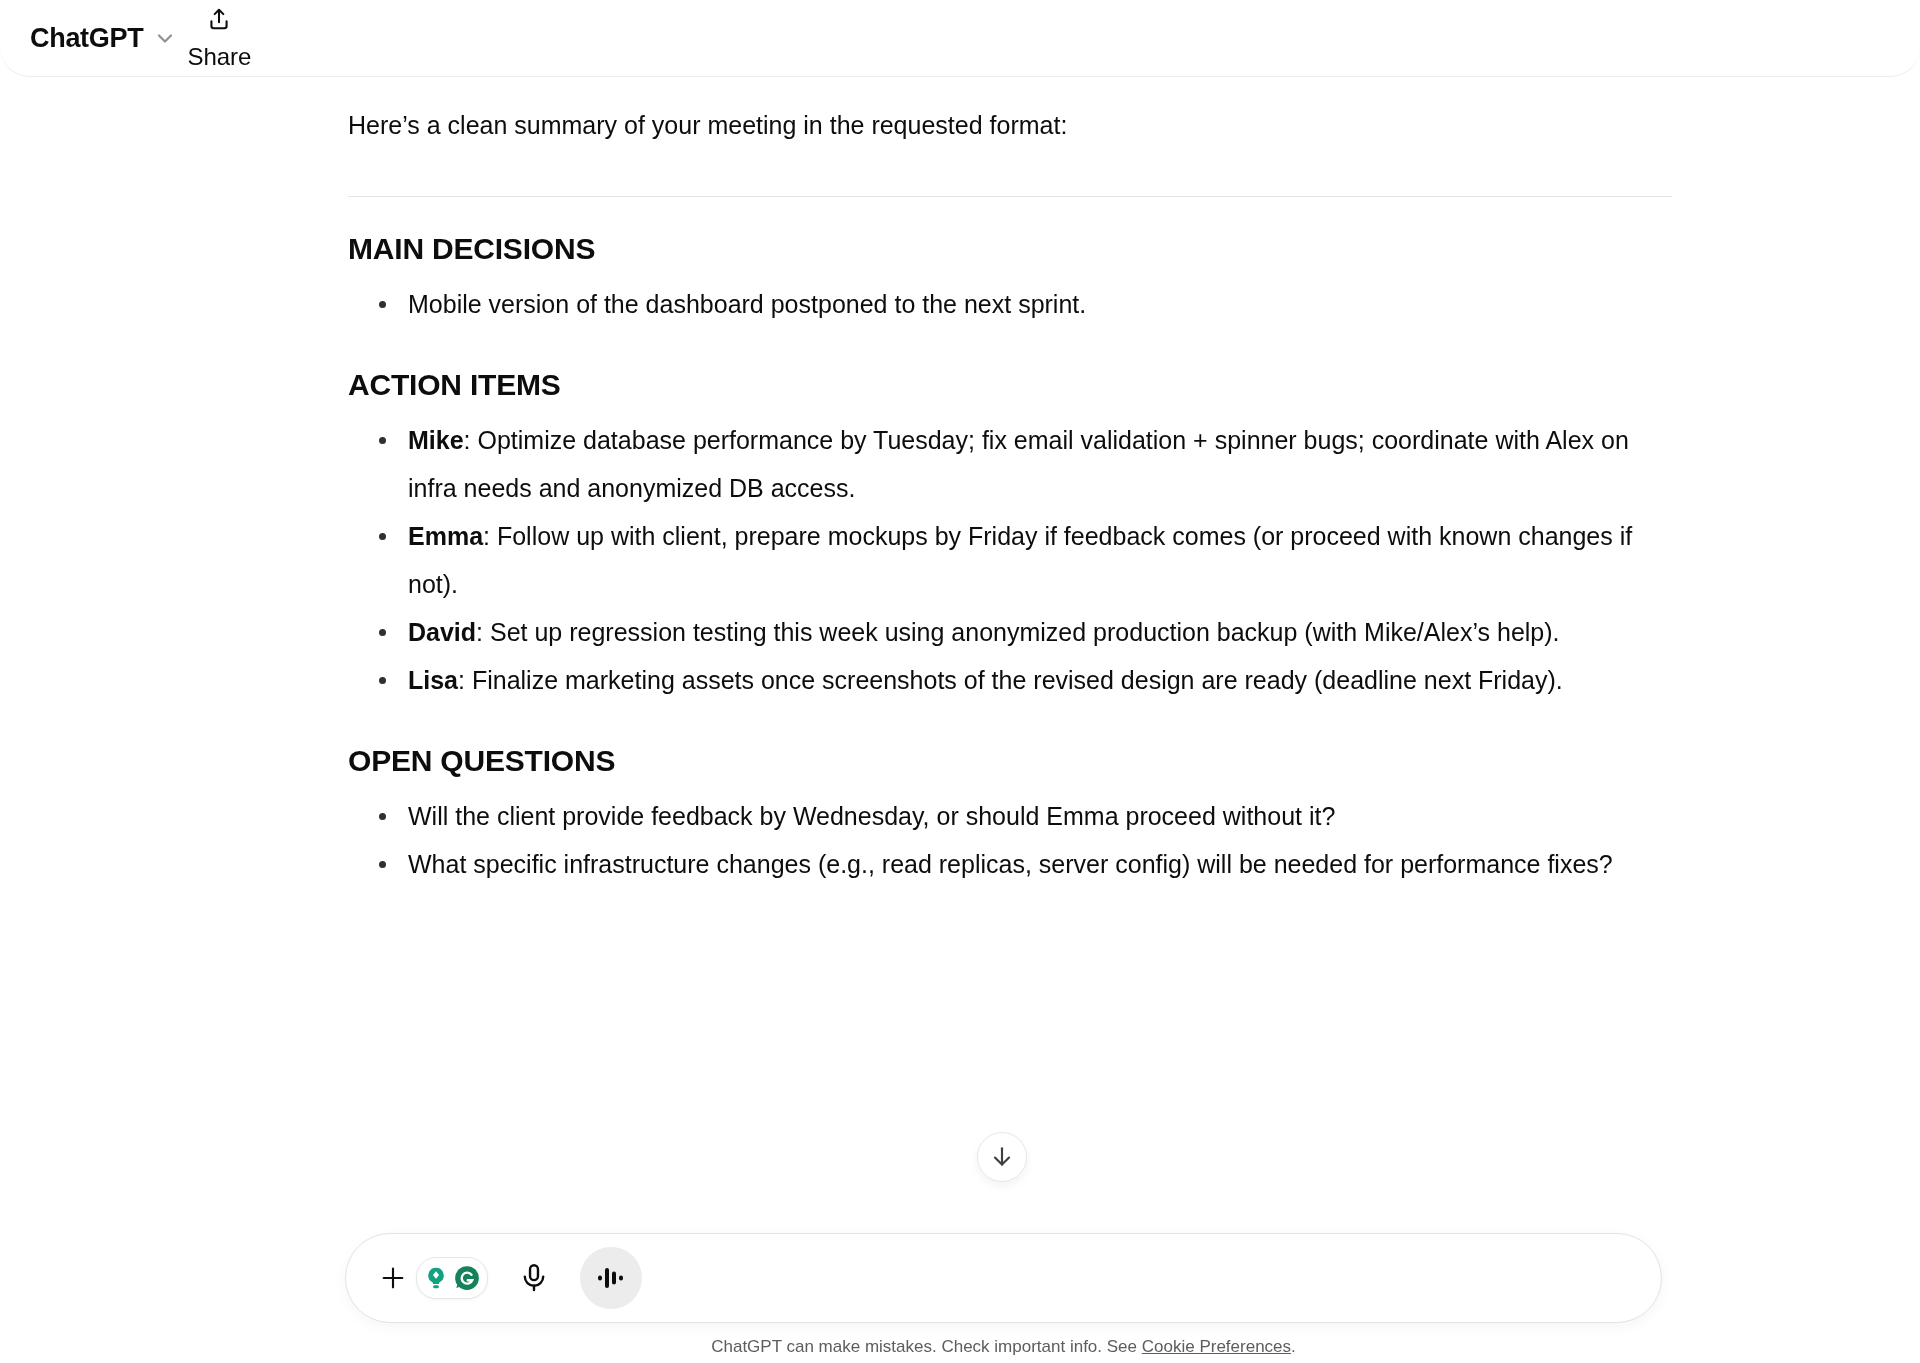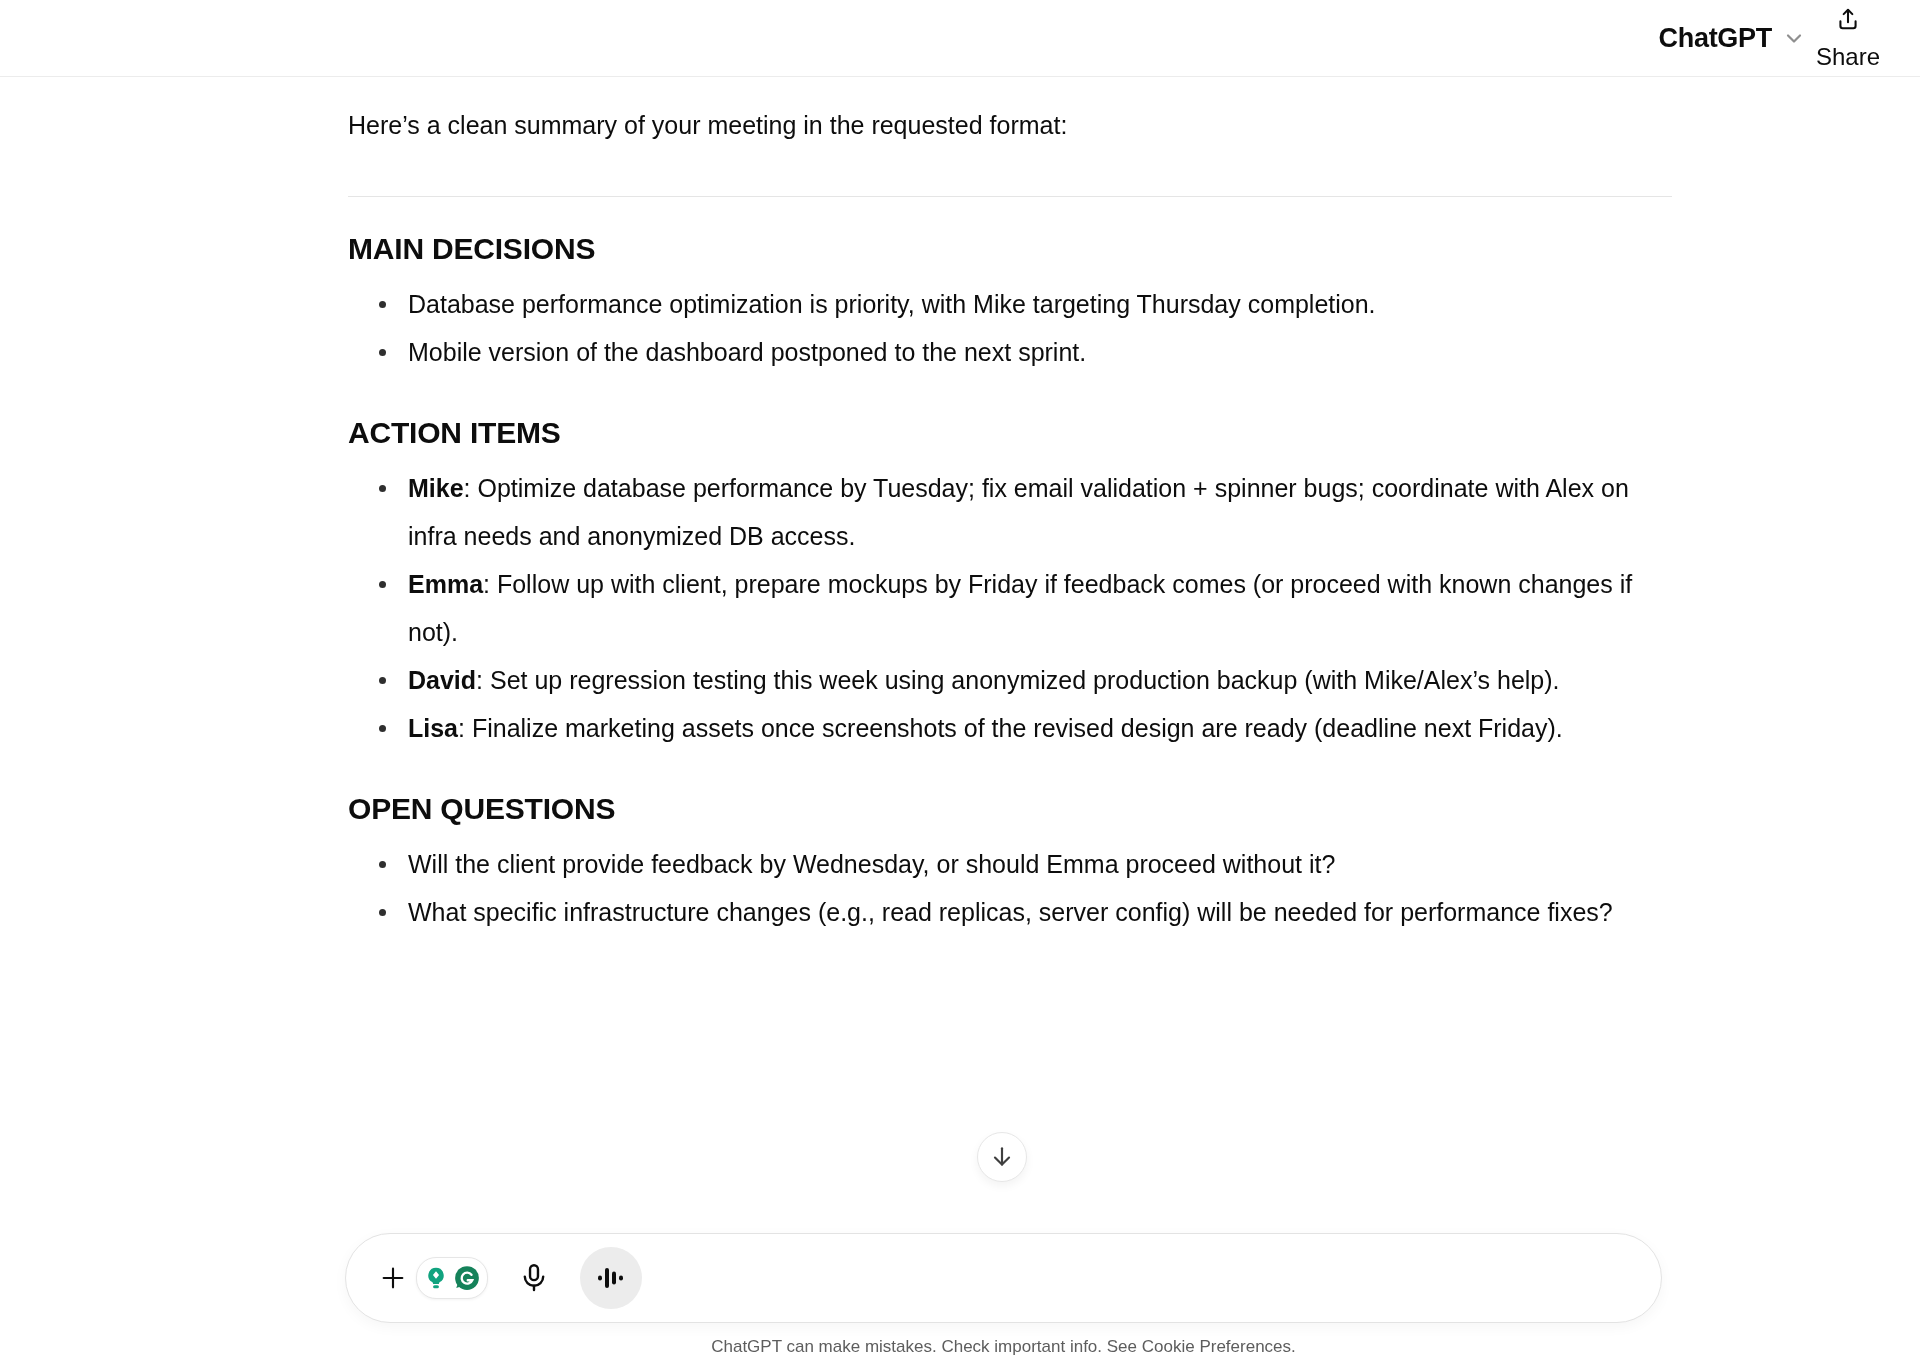--- a/index.html
+++ b/index.html
@@ -3,22 +3,22 @@
 <meta charset="utf-8">
 <style>
   html,body{margin:0;padding:0;background:#fff;}
   .screen{
     position:relative;width:1920px;height:1363px;background:#ffffff;overflow:hidden;
     font-family:"Liberation Sans", sans-serif;color:#0d0d0d;
   }
   
   .header{
     position:absolute;top:0;left:0;right:0;height:77px;
-    display:flex;align-items:center;justify-content:flex-end;
-    padding:0 30px;box-sizing:border-box;border-bottom:1px solid #ececec;background:#fff;
+    display:flex;align-items:center;justify-content:flex-start;
+    padding:0 30px;box-sizing:border-box;border-bottom:1px solid #ececec;background:#fff;border-radius:30px;
   }
   .brand{display:flex;align-items:center;gap:10px;cursor:pointer;}
   .brand-name{font-size:27px;font-weight:600;letter-spacing:-0.3px;}
   .chev{color:#8f8f8f;display:flex;}
   .share-btn{
     display:flex;align-items:center;gap:11px;background:none;border:none;cursor:pointer;
     font-family:inherit;font-size:24px;font-weight:500;color:#0d0d0d;padding:6px 10px;border-radius:10px;flex-direction:column;
   }
   
   .content{position:absolute;left:348px;top:77px;width:1324px;}
@@ -65,21 +65,21 @@
   .mic-btn{width:44px;height:60px;margin-right:24px;}
   .voice-btn{
     width:62px;height:62px;border-radius:50%;background:#ececec;border:none;cursor:pointer;
     display:flex;align-items:center;justify-content:center;padding:0;
   }
   
   .footer{
     position:absolute;left:345px;top:1336px;width:1317px;text-align:center;
     font-size:17px;line-height:22px;color:#5d5d5d;
   }
-  .footer a{color:#5d5d5d;cursor:pointer;}
+  .footer a{color:#5d5d5d;text-decoration:underline;cursor:pointer;}
 </style>
 </head>
 <body>
 
 <div class="screen">
 
   <div class="header">
     <div class="brand">
       <span class="brand-name">ChatGPT</span>
       <span class="chev">
@@ -99,21 +99,20 @@
       <span>Share</span>
     </button>
   </div>
 
   <div class="content">
     <p class="intro">Here’s a clean summary of your meeting in the requested format:</p>
     <hr class="sep">
 
     <h2 class="sec first">MAIN DECISIONS</h2>
     <ul class="blist">
-      <li><span>Database performance optimization is priority, with Mike targeting Thursday completion.</span></li>
       <li><span>Mobile version of the dashboard postponed to the next sprint.</span></li>
     </ul>
 
     <h2 class="sec">ACTION ITEMS</h2>
     <ul class="blist">
       <li><span class="b">Mike</span><span>: Optimize database performance by Tuesday; fix email validation + spinner bugs; coordinate with Alex on infra needs and anonymized DB access.</span></li>
       <li><span class="b">Emma</span><span>: Follow up with client, prepare mockups by Friday if feedback comes (or proceed with known changes if not).</span></li>
       <li><span class="b">David</span><span>: Set up regression testing this week using anonymized production backup (with Mike/Alex’s help).</span></li>
       <li><span class="b">Lisa</span><span>: Finalize marketing assets once screenshots of the revised design are ready (deadline next Friday).</span></li>
     </ul>

